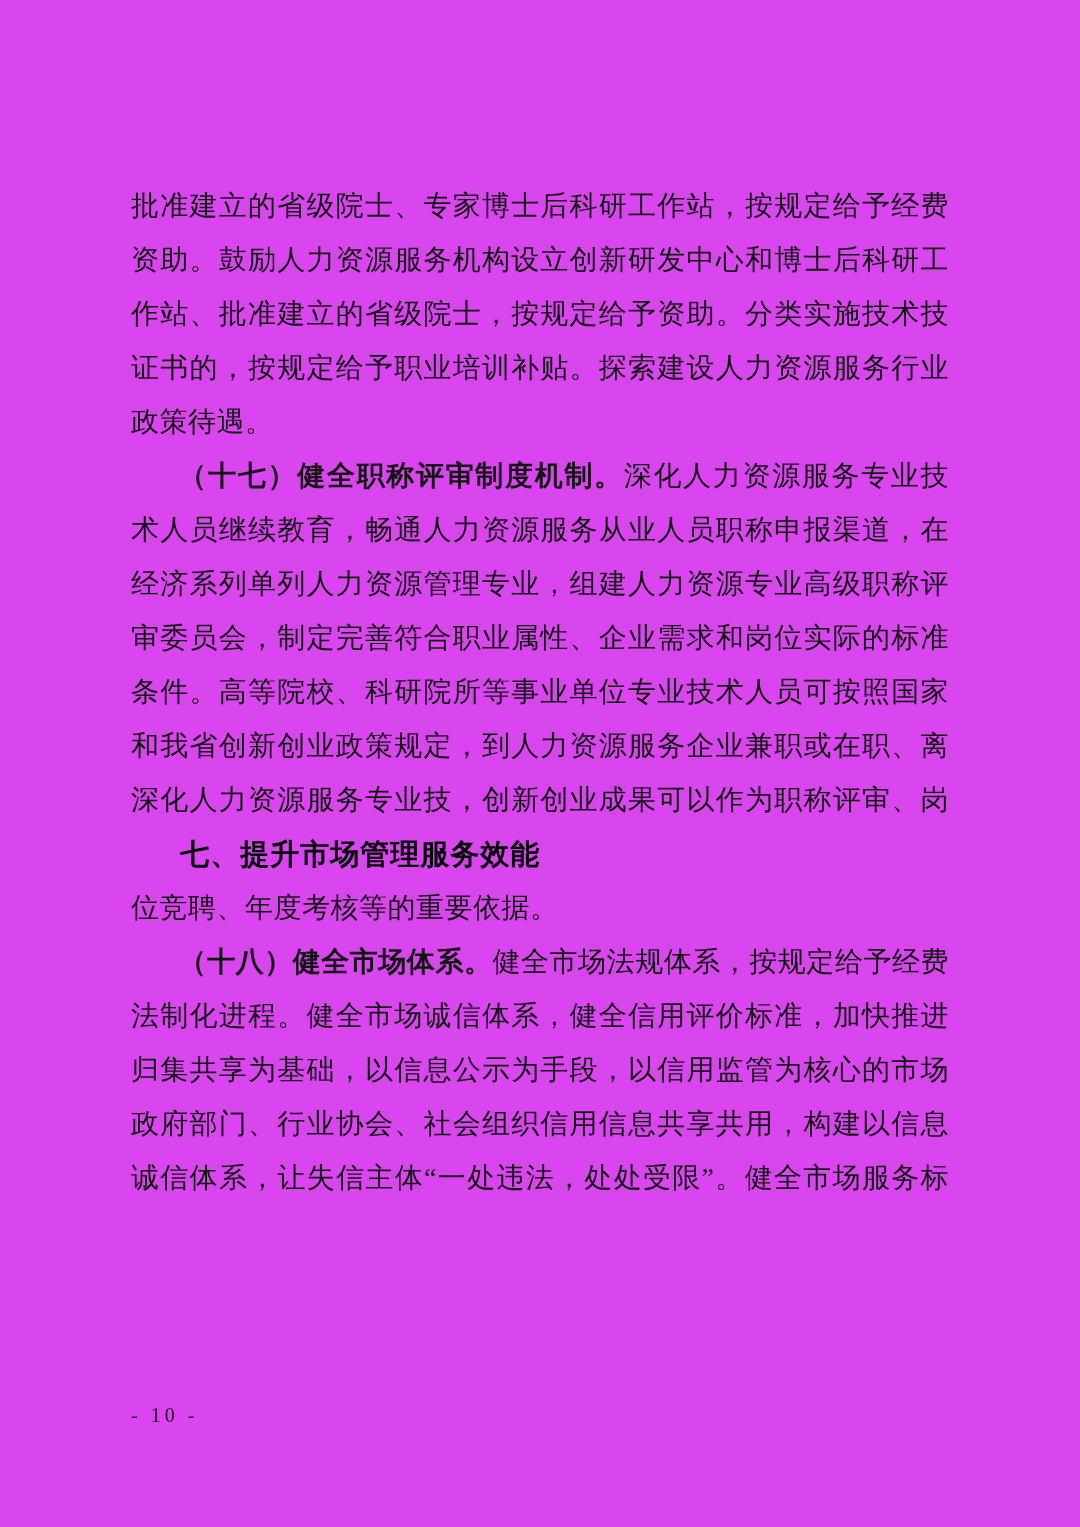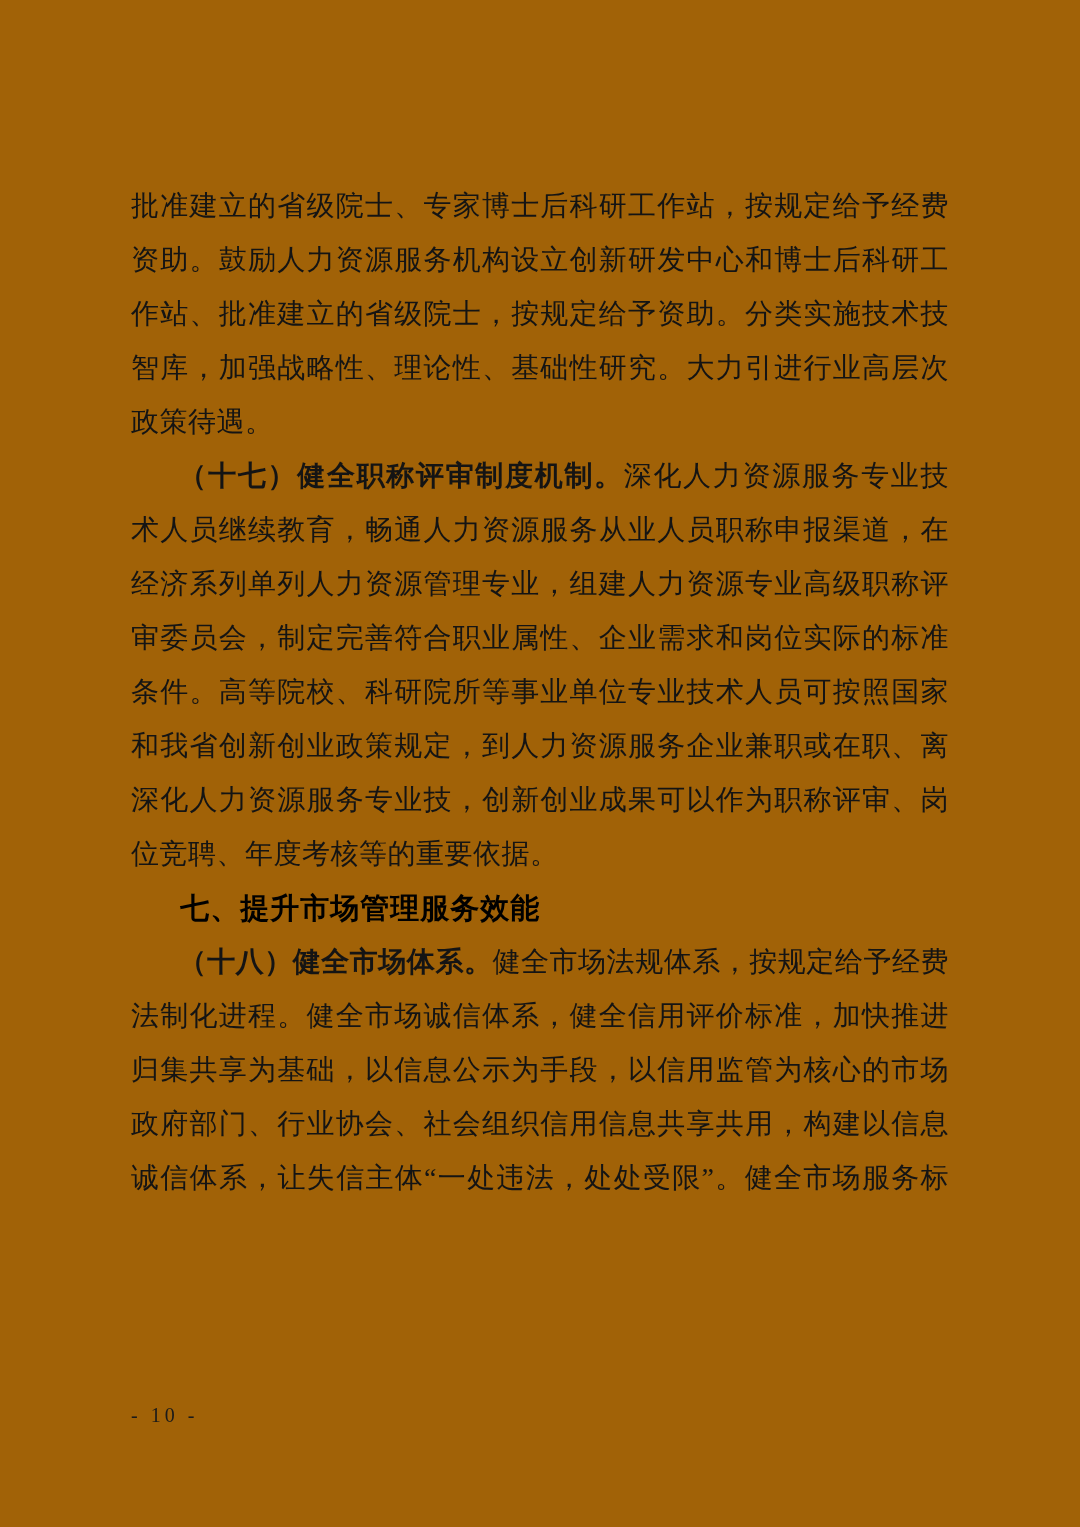--- a/index.html
+++ b/index.html
@@ -1,21 +1,21 @@
 <!DOCTYPE html>
 <html><head>
 <meta charset="utf-8">
 <style>
   html, body { margin: 0; padding: 0; background: #e9e9e9; }
   .page {
     position: relative;
     width: 1080px;
     height: 1527px;
     margin: 0 auto;
-    background: #a16207;
+    background: #d946ef;
     color: #141414;
     font-family: "Liberation Serif", "DejaVu Serif", serif;
     overflow: hidden;
   }
   .text-block {
     position: absolute;
     left: 131px;
     top: 179px;
     width: 818px;
   }
@@ -55,31 +55,31 @@
   }
 </style>
 </head>
 <body>
 
 <div class="page">
   <main class="text-block" id="text-block">
       <div class="line body flush"><span>批准建立的省级院士、专家博士后科研工作站，按规定给予经费</span></div>
       <div class="line body flush"><span>资助。鼓励人力资源服务机构设立创新研发中心和博士后科研工</span></div>
       <div class="line body flush"><span>作站、批准建立的省级院士，按规定给予资助。分类实施技术技</span></div>
-      <div class="line body flush"><span>智库，加强战略性、理论性、基础性研究。大力引进行业高层次</span></div>
+      <div class="line body flush"><span>证书的，按规定给予职业培训补贴。探索建设人力资源服务行业</span></div>
       <div class="line body"><span>政策待遇。</span></div>
       <div class="line body indent flush"><span class="bold-run">（十七）健全职称评审制度机制。</span><span>深化人力资源服务专业技</span></div>
       <div class="line body flush"><span>术人员继续教育，畅通人力资源服务从业人员职称申报渠道，在</span></div>
       <div class="line body flush"><span>经济系列单列人力资源管理专业，组建人力资源专业高级职称评</span></div>
       <div class="line body flush"><span>审委员会，制定完善符合职业属性、企业需求和岗位实际的标准</span></div>
       <div class="line body flush"><span>条件。高等院校、科研院所等事业单位专业技术人员可按照国家</span></div>
       <div class="line body flush"><span>和我省创新创业政策规定，到人力资源服务企业兼职或在职、离</span></div>
       <div class="line body flush"><span>深化人力资源服务专业技，创新创业成果可以作为职称评审、岗</span></div>
+      <div class="line heading indent"><span class="bold-run">七、提升市场管理服务效能</span></div>
       <div class="line body"><span>位竞聘、年度考核等的重要依据。</span></div>
-      <div class="line heading indent"><span class="bold-run">七、提升市场管理服务效能</span></div>
       <div class="line body indent flush"><span class="bold-run">（十八）健全市场体系。</span><span>健全市场法规体系，按规定给予经费</span></div>
       <div class="line body flush"><span>法制化进程。健全市场诚信体系，健全信用评价标准，加快推进</span></div>
       <div class="line body flush"><span>归集共享为基础，以信息公示为手段，以信用监管为核心的市场</span></div>
       <div class="line body flush"><span>政府部门、行业协会、社会组织信用信息共享共用，构建以信息</span></div>
       <div class="line body flush"><span>诚信体系，让失信主体“一处违法，处处受限”。健全市场服务标</span></div>
     </main>
   <footer class="page-number">- 10 -</footer>
 </div>
 
 </body></html>

